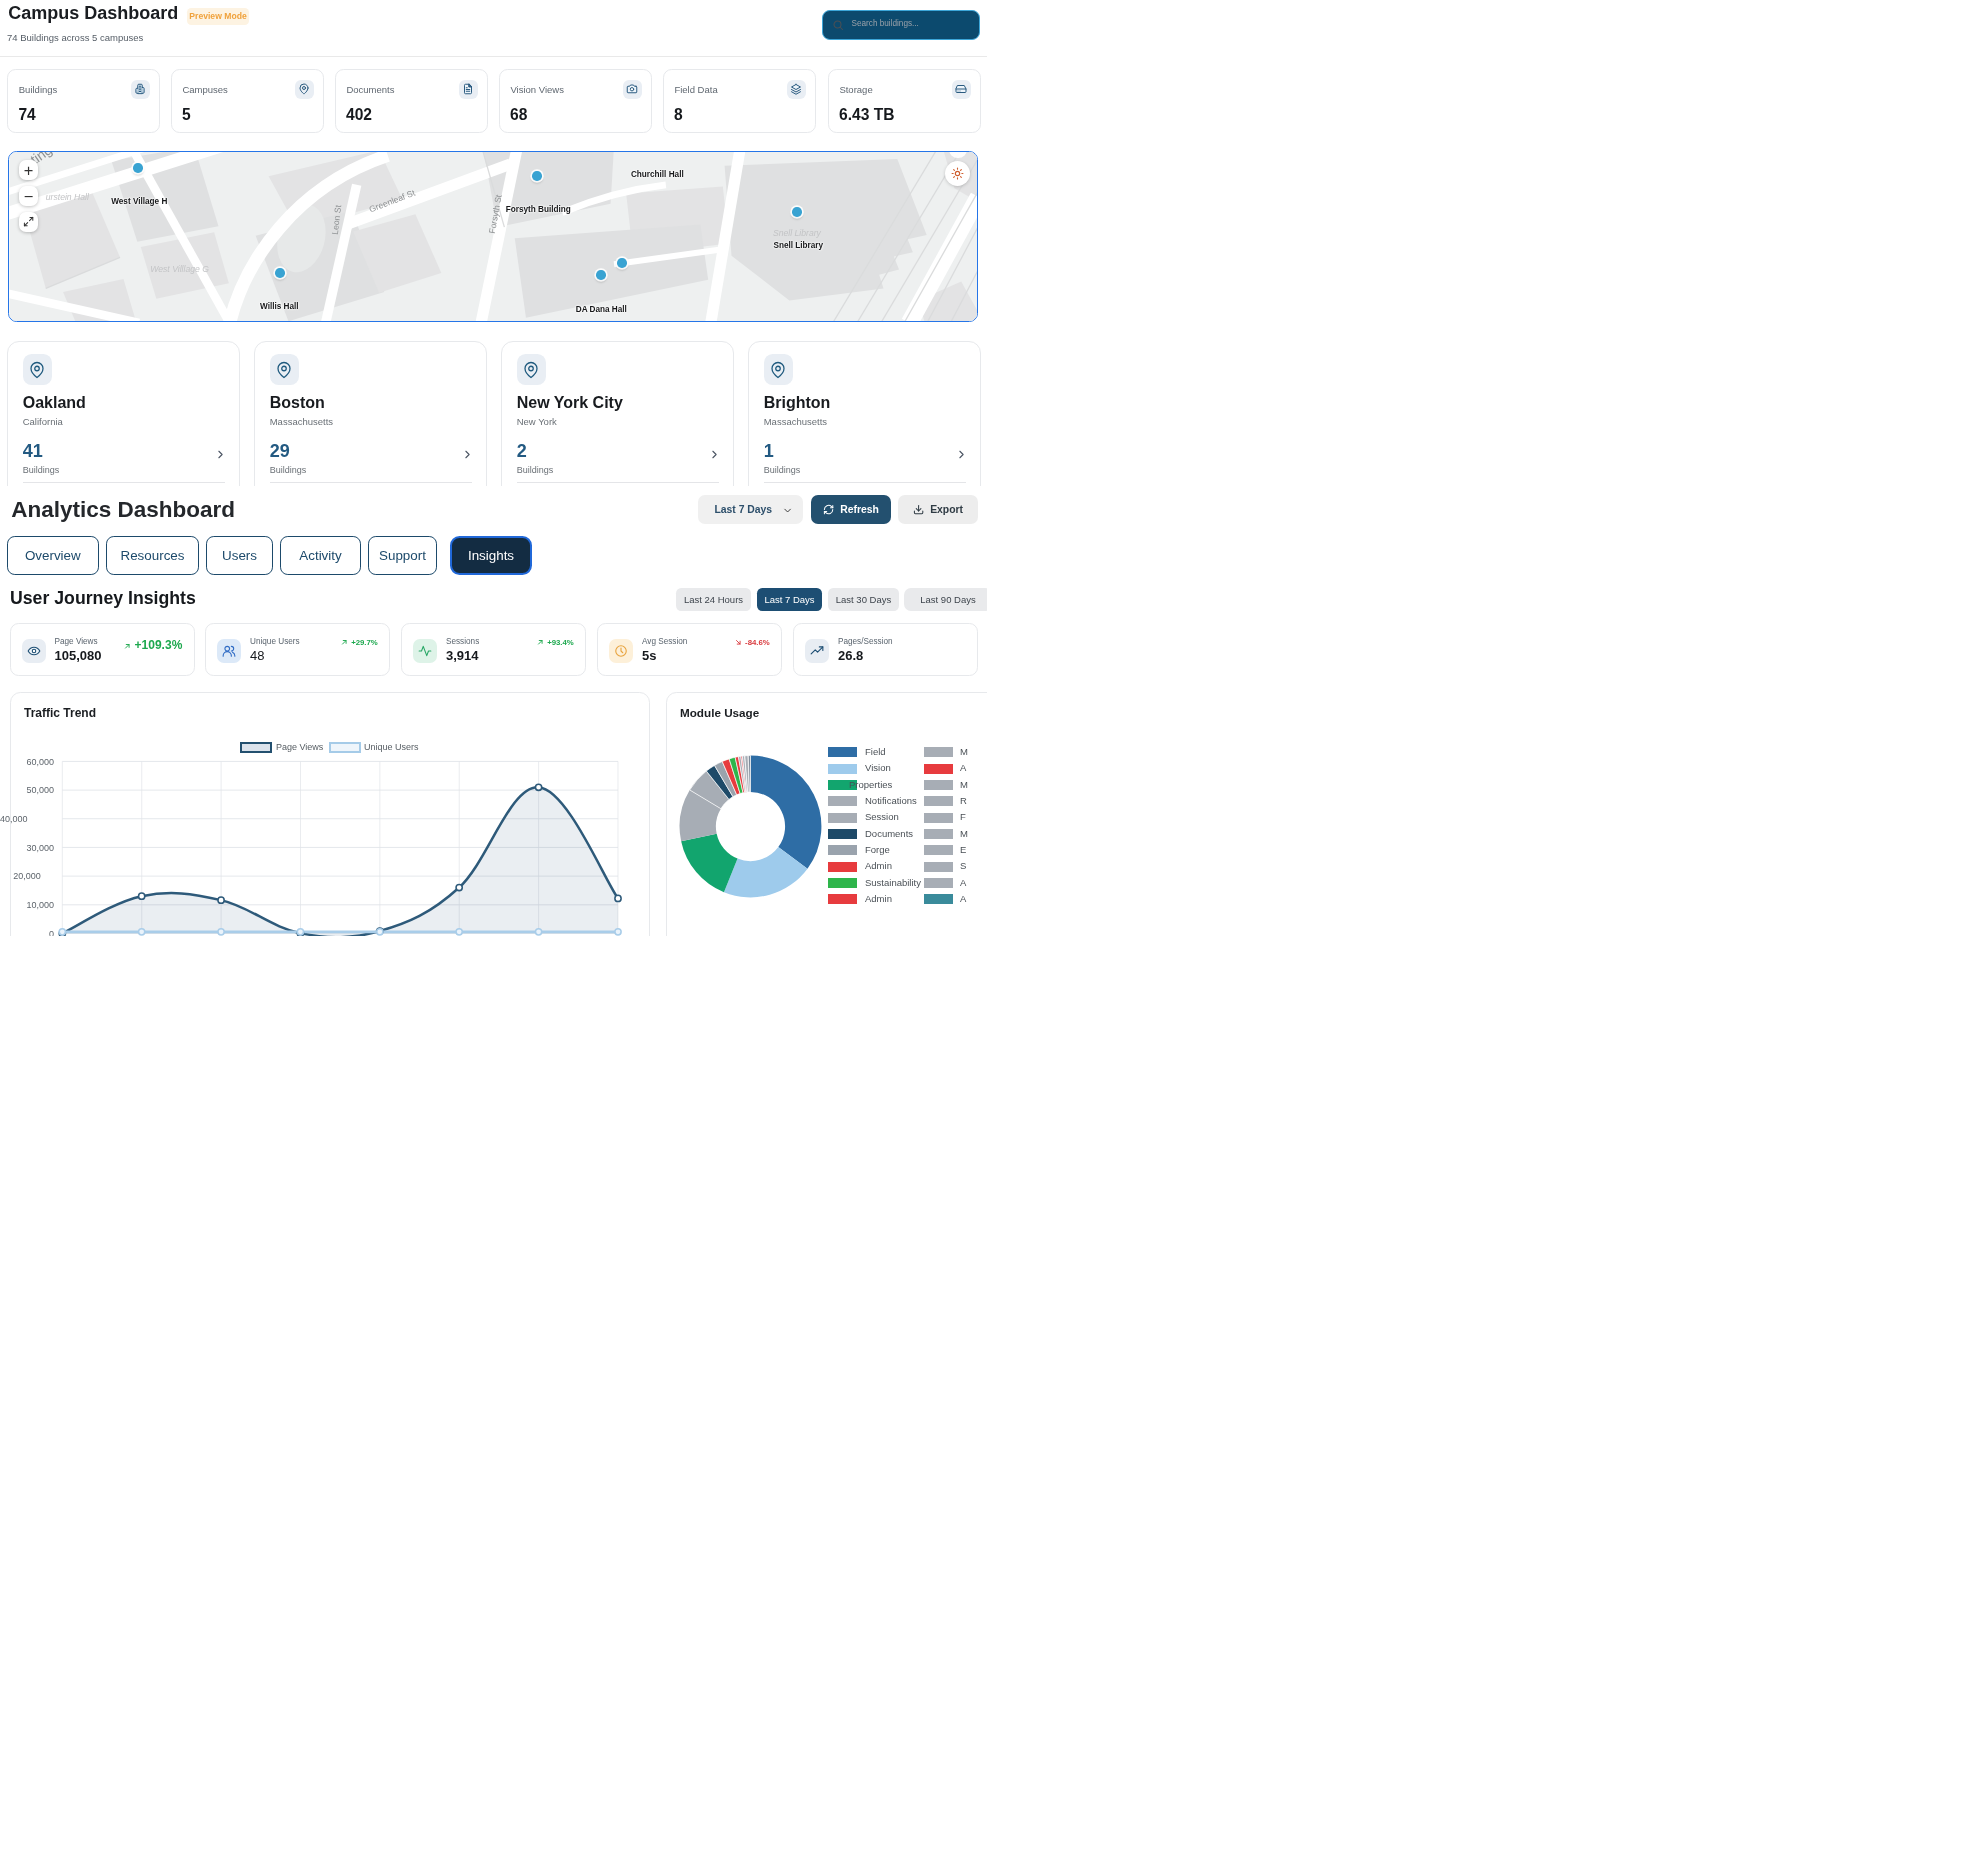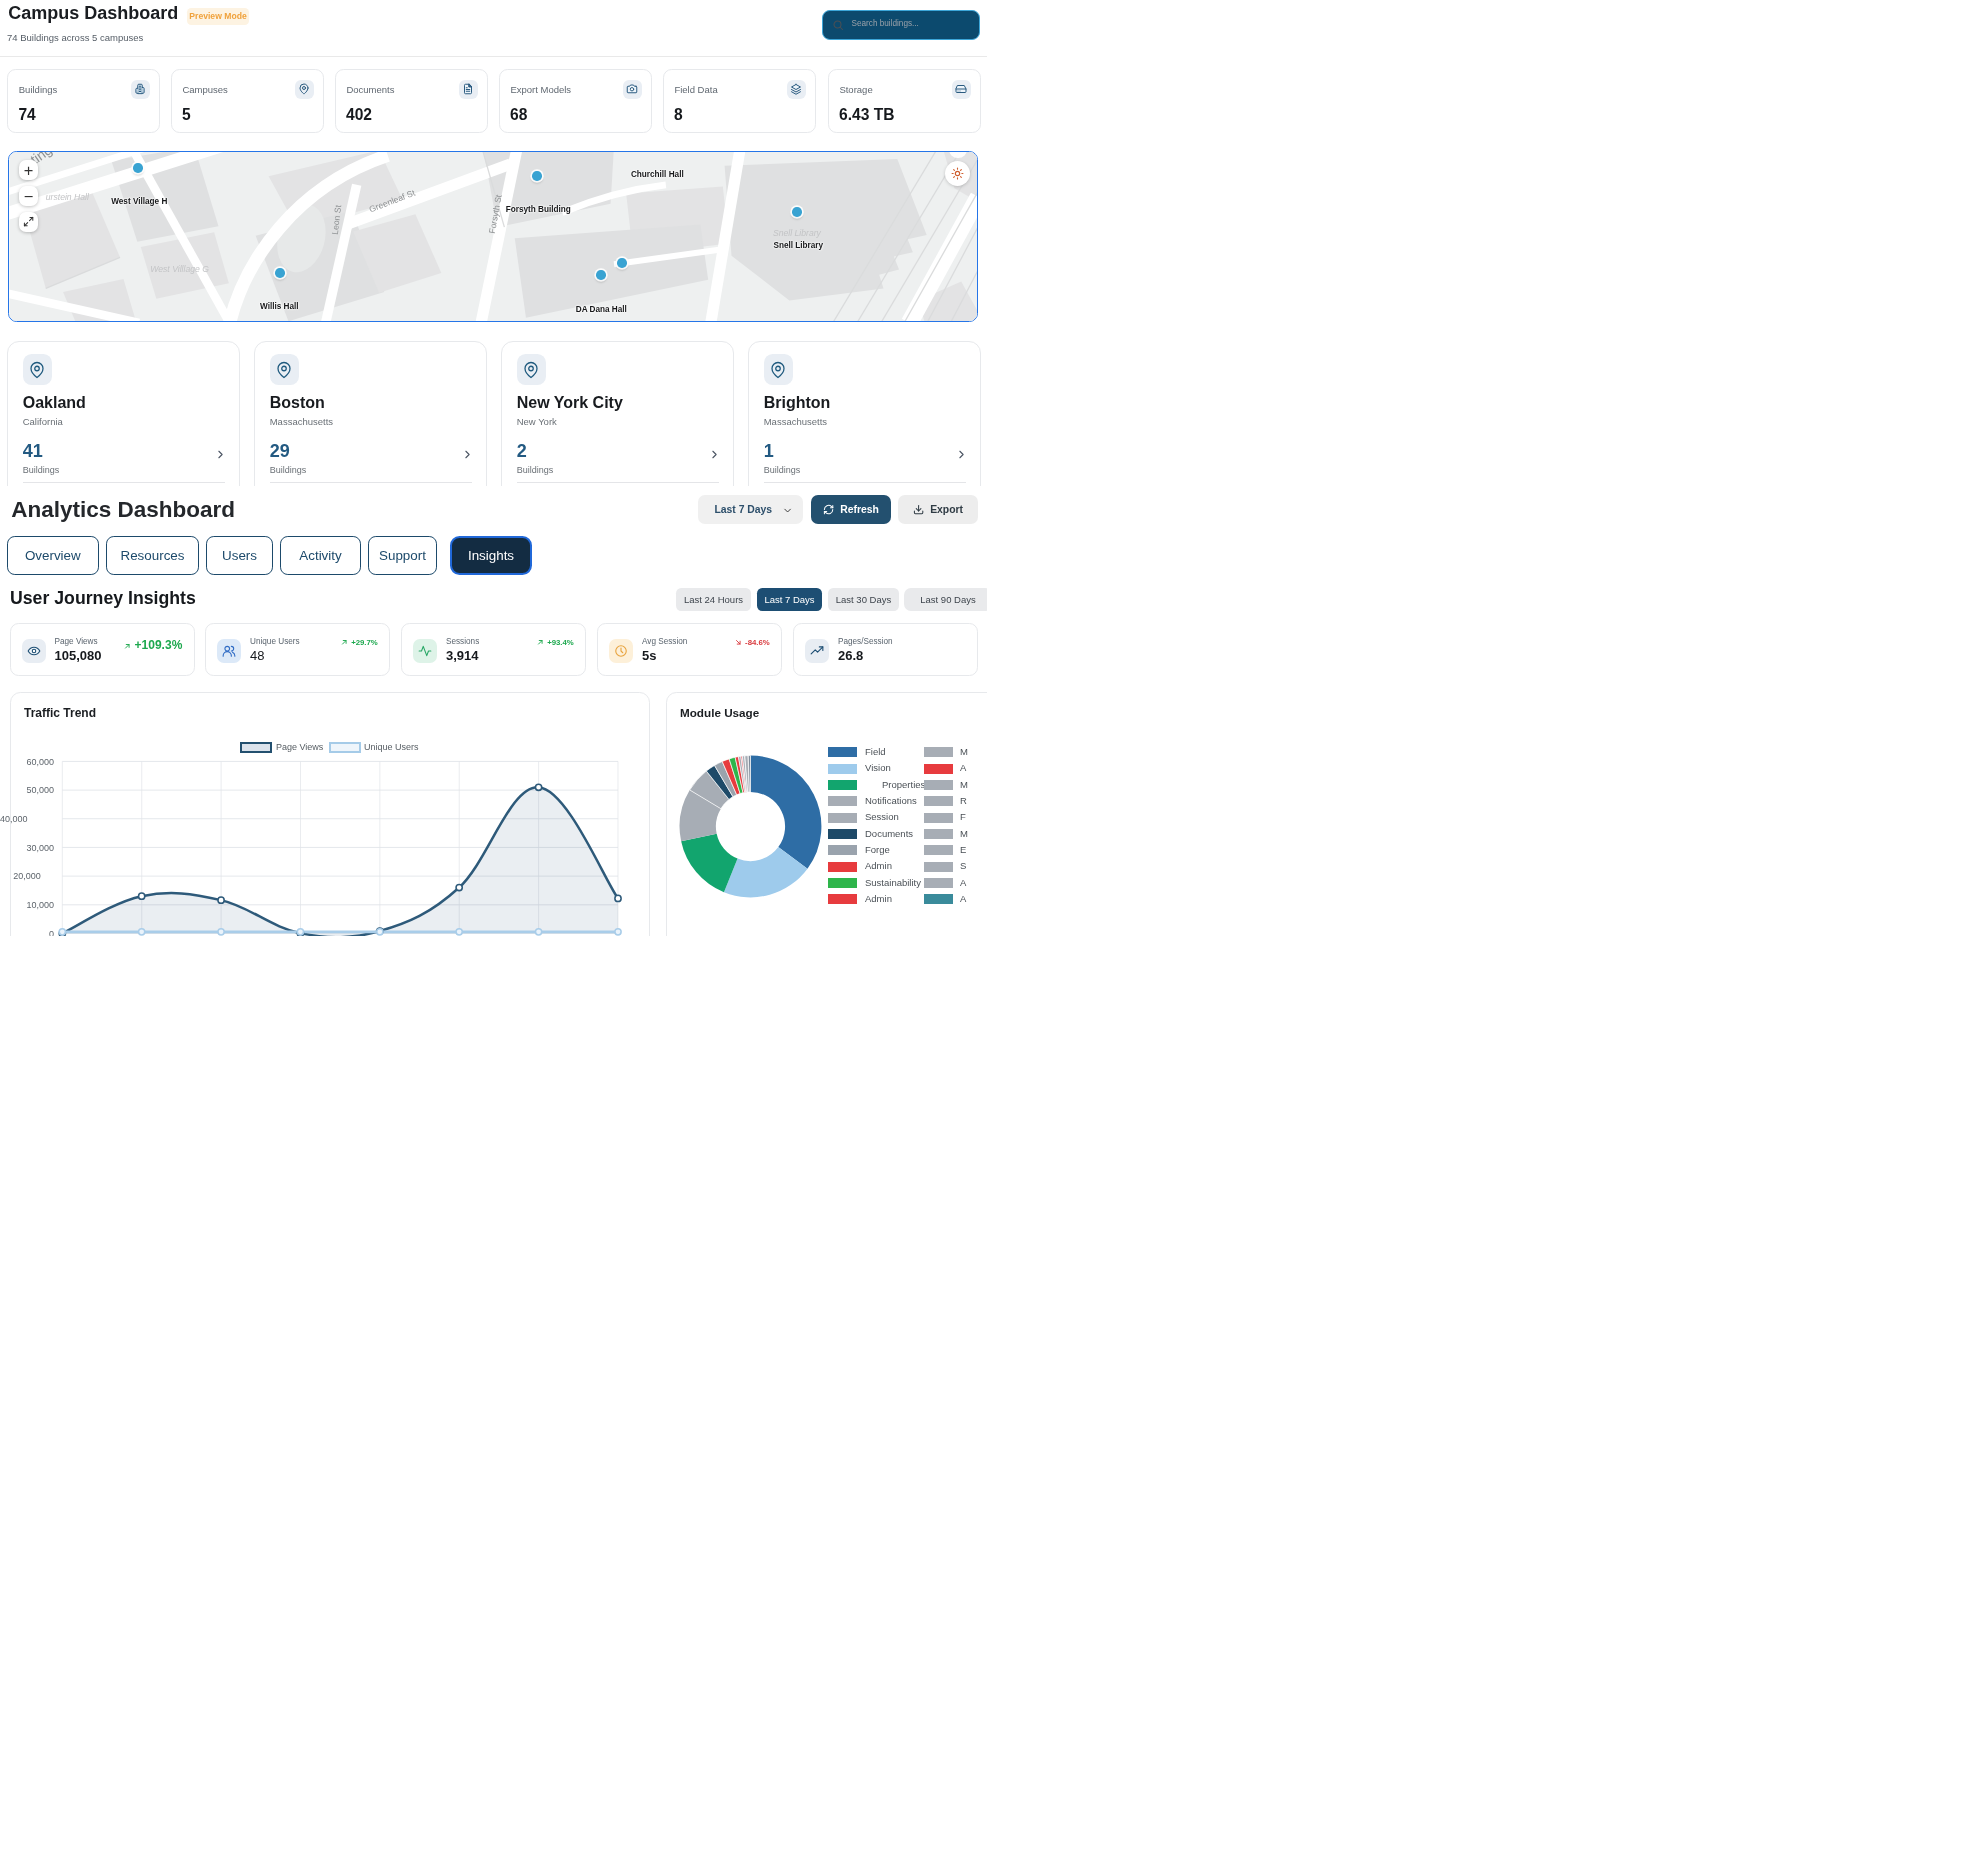--- a/index.html
+++ b/index.html
@@ -46,21 +46,21 @@
 <div style="position:absolute;right:9.5px;top:9.5px;width:19px;height:19px;background:#e9eef4;border-radius:6px;display:flex;align-items:center;justify-content:center">
       <svg width="12" height="12" viewBox="0 0 24 24" fill="none" stroke="#2a5b80" stroke-width="2" stroke-linecap="round" stroke-linejoin="round">
         <path d="M14 2.5H7a2 2 0 0 0-2 2v15a2 2 0 0 0 2 2h10a2 2 0 0 0 2-2V7.5Z" fill="#eef5fb"></path>
         <path d="M13.5 2.5V8H19Z" fill="#2a5b80"></path>
         <path d="M8.5 9.5h2M8.5 13h7M8.5 16.5h7"></path>
       </svg>
     </div>
 <div style="position:absolute;left:10px;top:36px;font-size:15.6px;line-height:17.3px;font-weight:700;color:#16191d">402</div>
 </div>
 <div class="card" style="left:499px;top:69px;width:153px;height:64px">
-<div style="position:absolute;left:10.4px;top:14px;font-size:9.5px;line-height:11.2px;color:#606871">Export Models</div>
+<div style="position:absolute;left:10.4px;top:14px;font-size:9.5px;line-height:11.2px;color:#606871">Vision Views</div>
 <div style="position:absolute;right:9.5px;top:9.5px;width:19px;height:19px;background:#e9eef4;border-radius:6px;display:flex;align-items:center;justify-content:center">
       <svg width="12" height="12" viewBox="0 0 24 24" fill="none" stroke="#2a5b80" stroke-width="2" stroke-linecap="round" stroke-linejoin="round">
         <path d="M20 6.5h-3.2L15 4H9L7.2 6.5H4a1.5 1.5 0 0 0-1.5 1.5v10A1.5 1.5 0 0 0 4 19.5h16a1.5 1.5 0 0 0 1.5-1.5V8A1.5 1.5 0 0 0 20 6.5Z" fill="#eef5fb"></path>
         <circle cx="12" cy="12.5" r="3.4" fill="#fff"></circle>
       </svg>
     </div>
 <div style="position:absolute;left:10px;top:36px;font-size:15.6px;line-height:17.3px;font-weight:700;color:#16191d">68</div>
 </div>
 <div class="card" style="left:663px;top:69px;width:153px;height:64px">
 <div style="position:absolute;left:10.4px;top:14px;font-size:9.5px;line-height:11.2px;color:#606871">Field Data</div>
@@ -407,21 +407,21 @@
     <path d="M73.87 3.76 A82 82 0 0 1 75.58 3.54 L80.40 45.27 A40 40 0 0 0 79.57 45.37 Z" fill="#e8555c" stroke="#fff" stroke-width="0.8"></path>
     <path d="M75.58 3.54 A82 82 0 0 1 78.14 3.29 L81.65 45.14 A40 40 0 0 0 80.40 45.27 Z" fill="#a7adb5" stroke="#fff" stroke-width="0.8"></path>
     <path d="M78.42 3.26 A82 82 0 0 1 82.14 3.05 L83.60 45.02 A40 40 0 0 0 81.79 45.13 Z" fill="#a7adb5" stroke="#fff" stroke-width="0.8"></path>
     <path d="M82.42 3.04 A82 82 0 0 1 85.00 3.00 L85.00 45.00 A40 40 0 0 0 83.74 45.02 Z" fill="#7e8b99" stroke="#fff" stroke-width="0.8"></path>
   </svg>
 <div style="position:absolute;left:828px;top:747px;width:29px;height:10.4px;background:#2e6da5"></div>
 <div style="position:absolute;left:865px;top:746px;font-size:9.5px;line-height:12px;color:#4a5056">Field</div>
 <div style="position:absolute;left:828px;top:764px;width:29px;height:10.4px;background:#9ecbec"></div>
 <div style="position:absolute;left:865px;top:762px;font-size:9.5px;line-height:12px;color:#4a5056">Vision</div>
 <div style="position:absolute;left:828px;top:780px;width:29px;height:10.4px;background:#12a56e"></div>
-<div style="position:absolute;left:882px;top:779px;font-size:9.5px;line-height:12px;color:#4a5056">Properties</div>
+<div style="position:absolute;left:849px;top:779px;font-size:9.5px;line-height:12px;color:#4a5056">Properties</div>
 <div style="position:absolute;left:828px;top:796px;width:29px;height:10.4px;background:#a7adb5"></div>
 <div style="position:absolute;left:865px;top:795px;font-size:9.5px;line-height:12px;color:#4a5056">Notifications</div>
 <div style="position:absolute;left:828px;top:813px;width:29px;height:10.4px;background:#a7adb5"></div>
 <div style="position:absolute;left:865px;top:811px;font-size:9.5px;line-height:12px;color:#4a5056">Session</div>
 <div style="position:absolute;left:828px;top:829px;width:29px;height:10.4px;background:#1e4a68"></div>
 <div style="position:absolute;left:865px;top:828px;font-size:9.5px;line-height:12px;color:#4a5056">Documents</div>
 <div style="position:absolute;left:828px;top:845px;width:29px;height:10.4px;background:#9aa3ad"></div>
 <div style="position:absolute;left:865px;top:844px;font-size:9.5px;line-height:12px;color:#4a5056">Forge</div>
 <div style="position:absolute;left:828px;top:862px;width:29px;height:10.4px;background:#e73b3e"></div>
 <div style="position:absolute;left:865px;top:860px;font-size:9.5px;line-height:12px;color:#4a5056">Admin</div>

